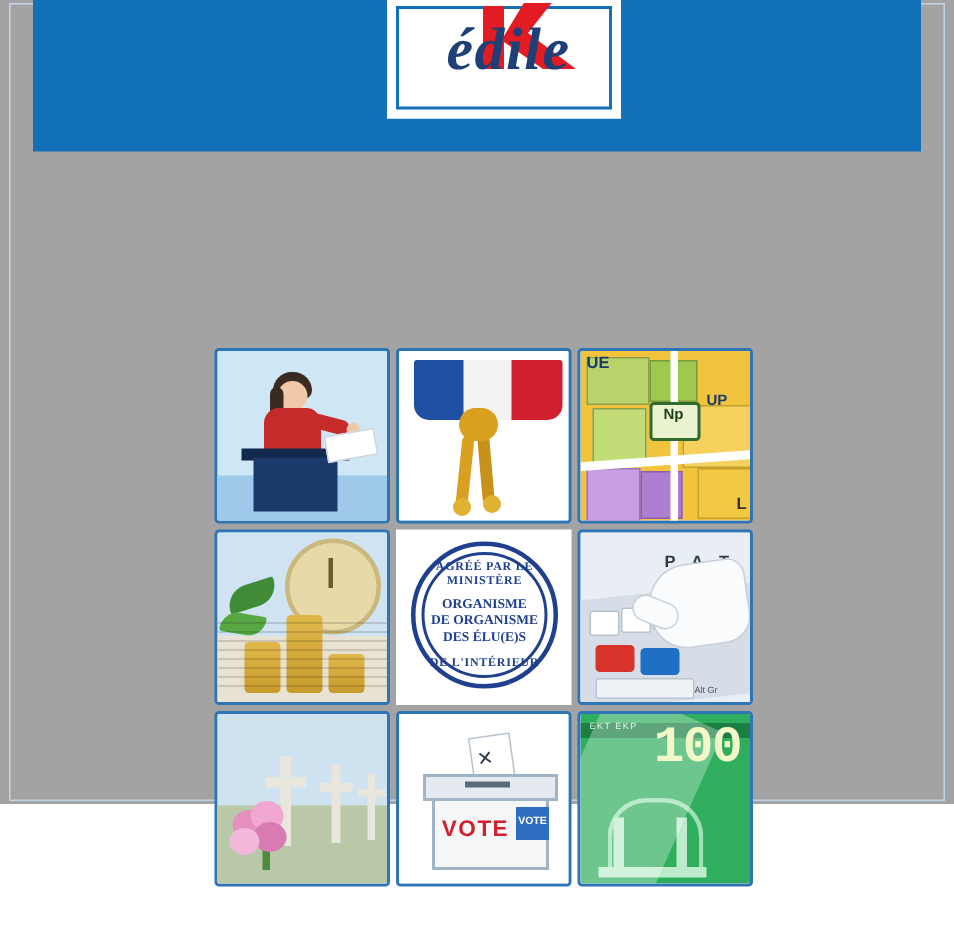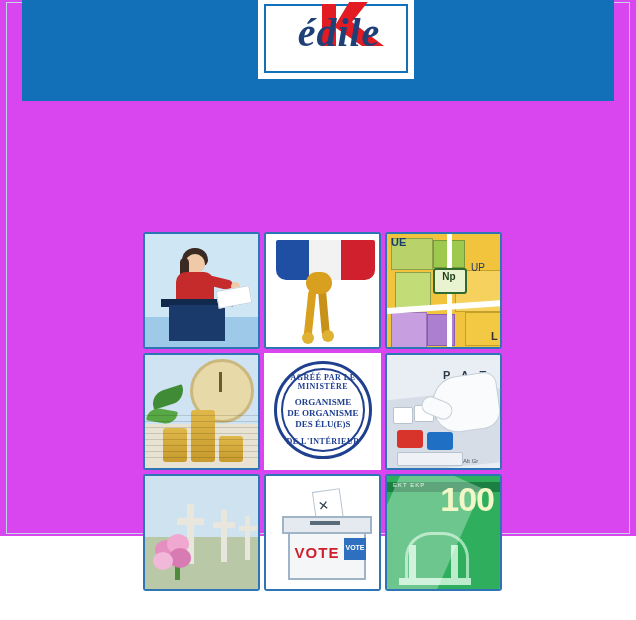--- a/index.html
+++ b/index.html
@@ -10,21 +10,21 @@
   body {
     width: 636px;
     height: 620px;
     font-family: "Liberation Sans", sans-serif;
     overflow: hidden;
   }
   .page {
     position: relative;
     width: 636px;
     height: 536px;
-    background: #d946ef;
+    background: #a3a3a3;
     box-sizing: border-box;
   }
   
   .page-frame {
     position: absolute;
     left: 6px;
     top: 2px;
     right: 6px;
     bottom: 2px;
     border: 1px solid #c3d4e6;
@@ -165,21 +165,21 @@
   .c3-g3 { left:8px; top:38px; width:34px; height:36px; background:#c2dd78; border:1px solid #8d9f4a; }
   .c3-p1 { left:4px; top:78px; width:34px; height:34px; background:#c79ee0; border:1px solid #9a72b5; }
   .c3-p2 { left:40px; top:80px; width:26px; height:30px; background:#ad7fd0; border:1px solid #8a5cb0; }
   .c3-y1 { left:68px; top:36px; width:44px; height:40px; background:#f6d15e; border:1px solid #c49f2a; }
   .c3-y2 { left:78px; top:78px; width:34px; height:32px; background:#f3c944; border:1px solid #c49f2a; }
   .c3-road { left:0; top:70px; width:117px; height:6px; background:#ffffff; transform:rotate(-4deg); }
   .c3-road2 { left:60px; top:0; width:5px; height:117px; background:#ffffff; }
   .c3-tagA { left:46px; top:34px; width:30px; height:22px; background:#eaf3d0; border:2px solid #2f6b2f; border-radius:3px; }
   .c3-label { position:absolute; left:50px; top:37px; width:24px; text-align:center; font-size:10px; font-weight:bold; color:#1c3d1c; font-family:"Liberation Sans",sans-serif; }
   .c3-tag-ue { position:absolute; left:4px; top:2px; font-size:11px; font-weight:bold; color:#1b3b6b; }
-  .c3-tag-up { position:absolute; left:84px; top:28px; font-size:10px; font-weight:normal; color:#1b3b6b; }
+  .c3-tag-up { position:absolute; left:84px; top:28px; font-size:10px; font-weight:bold; color:#1b3b6b; }
   .c3-tag-l { position:absolute; left:104px; top:96px; font-size:11px; font-weight:bold; color:#333333; }
 
   
   .c4-sky { position:absolute; inset:0; background:#cfe3f2; }
   .c4-grass { position:absolute; left:0; bottom:0; width:100%; height:44px; background:#e8e2d2; }
   .c4-clock { position:absolute; right:4px; top:4px; width:58px; height:58px; border-radius:50%; background:#e8d9a8; border:3px solid #cbb87e; }
   .c4-clock:after { content:""; position:absolute; left:26px; top:10px; width:3px; height:20px; background:#6d5c2a; }
   .c4-leaf1 { position:absolute; left:6px; top:34px; width:34px; height:16px; border-radius:16px 2px; background:#3f8b36; transform:rotate(-18deg); }
   .c4-leaf2 { position:absolute; left:2px; top:54px; width:30px; height:14px; border-radius:14px 2px; background:#57a745; transform:rotate(10deg); }
   .c4-stack1 { position:absolute; left:18px; bottom:6px; width:24px; height:34px; background:linear-gradient(#e0b84a,#c79a2c); border-radius:3px; }
@@ -252,21 +252,21 @@
   .c8-slot { position:absolute; left:44px; top:45px; width:30px; height:4px; background:#5a6b7a; }
   .c8-paper { position:absolute; left:48px; top:14px; width:26px; height:30px; background:#ffffff; border:1px solid #b7c4d0; transform:rotate(-8deg); }
   .c8-check { position:absolute; left:52px; top:22px; font-size:13px; color:#2b3a48; transform:rotate(-8deg); }
   .c8-vote { position:absolute; left:24px; top:68px; width:54px; text-align:center; font-family:"Liberation Sans",sans-serif; font-weight:bold; font-size:15px; color:#d0202e; letter-spacing:1px; }
   .c8-tag { position:absolute; left:78px; top:62px; width:22px; height:22px; background:#2f6fc0; }
   .c8-tag-text { position:absolute; left:78px; top:68px; width:22px; text-align:center; font-size:7px; color:#ffffff; font-weight:bold; }
 
   
   .c9-bg { position:absolute; inset:0; background:#2fae5e; }
   .c9-sheen { position:absolute; left:-10px; top:-10px; width:80px; height:140px; background:rgba(255,255,255,0.30); transform:rotate(24deg); }
-  .c9-100 { position:absolute; right:6px; top:4px; font-family:Liberation Sans, sans-serif; font-weight:bold; font-size:34px; color:#f2f7c8; letter-spacing:-1px; }
+  .c9-100 { position:absolute; right:6px; top:4px; font-family:Liberation Mono, monospace; font-weight:bold; font-size:34px; color:#f2f7c8; letter-spacing:-1px; }
   .c9-band { position:absolute; left:0; top:6px; width:117px; height:10px; background:#1b7f43; }
   .c9-band-text { position:absolute; left:6px; top:6px; font-size:6px; color:#d8f0dc; letter-spacing:1px; }
   .c9-arch { position:absolute; left:18px; bottom:10px; width:58px; height:44px; border:3px solid #9fe0b4; border-bottom:none; border-radius:26px 26px 0 0; }
   .c9-col1 { position:absolute; left:22px; bottom:10px; width:7px; height:34px; background:#bdeccd; }
   .c9-col2 { position:absolute; left:64px; bottom:10px; width:7px; height:34px; background:#bdeccd; }
   .c9-base { position:absolute; left:12px; bottom:4px; width:72px; height:7px; background:#bdeccd; }
 </style>
 </head>
 <body>
 

